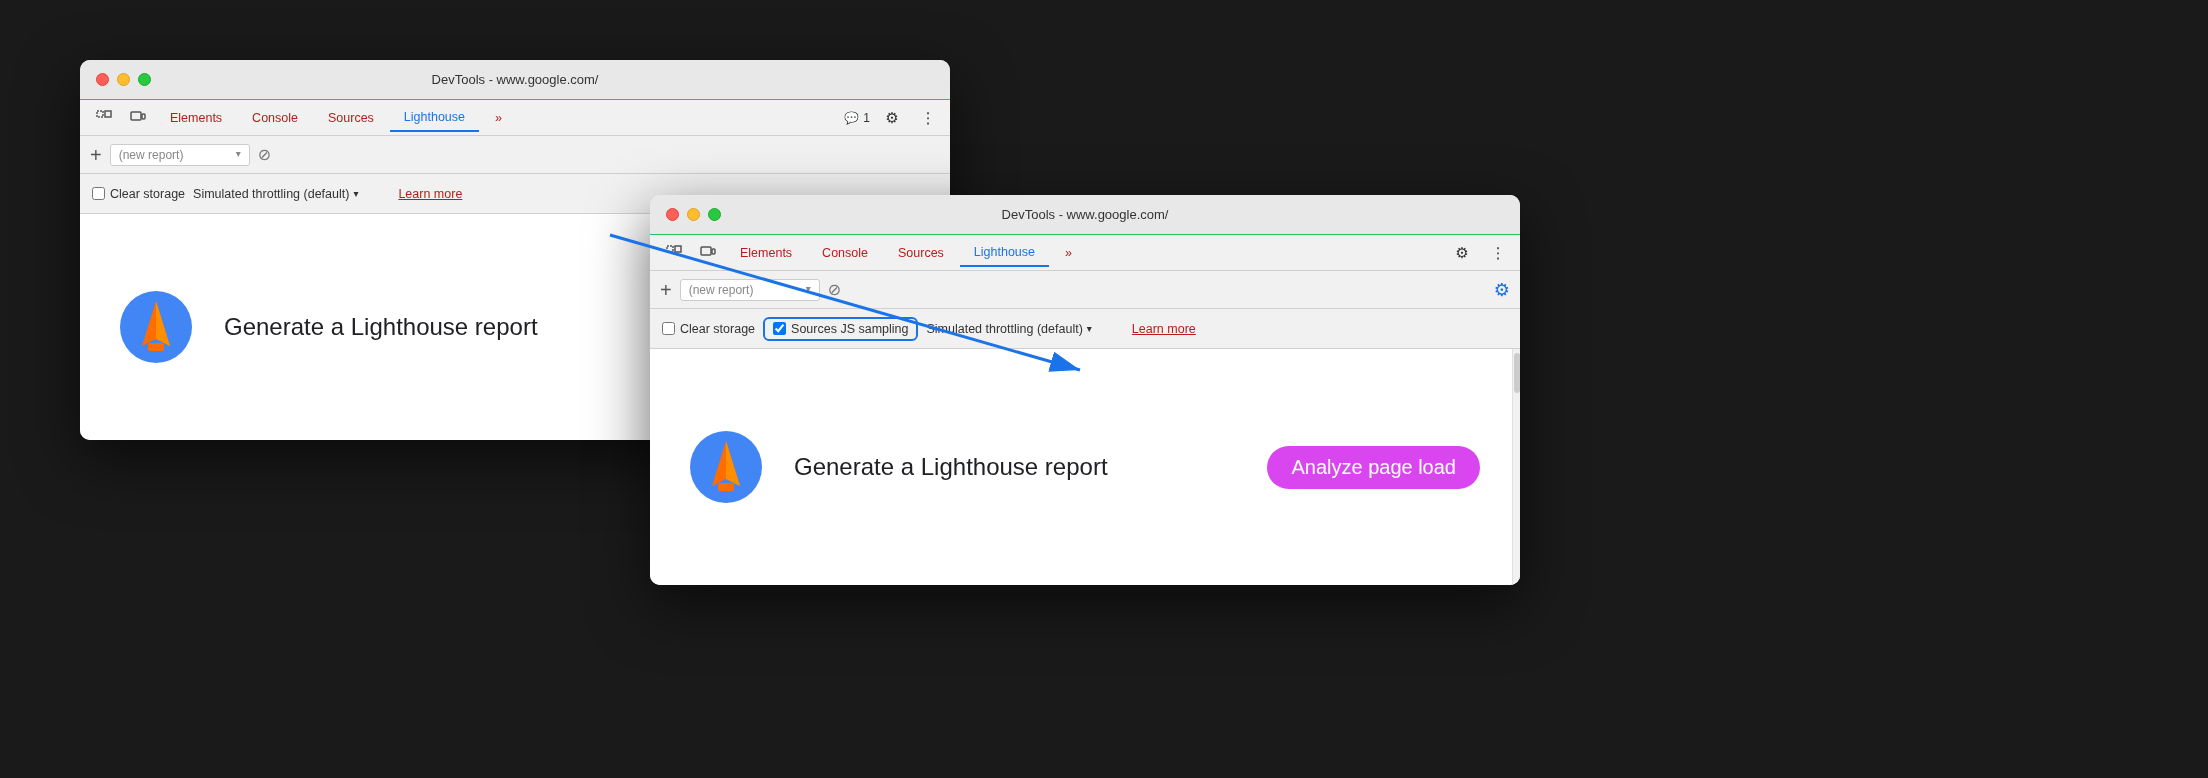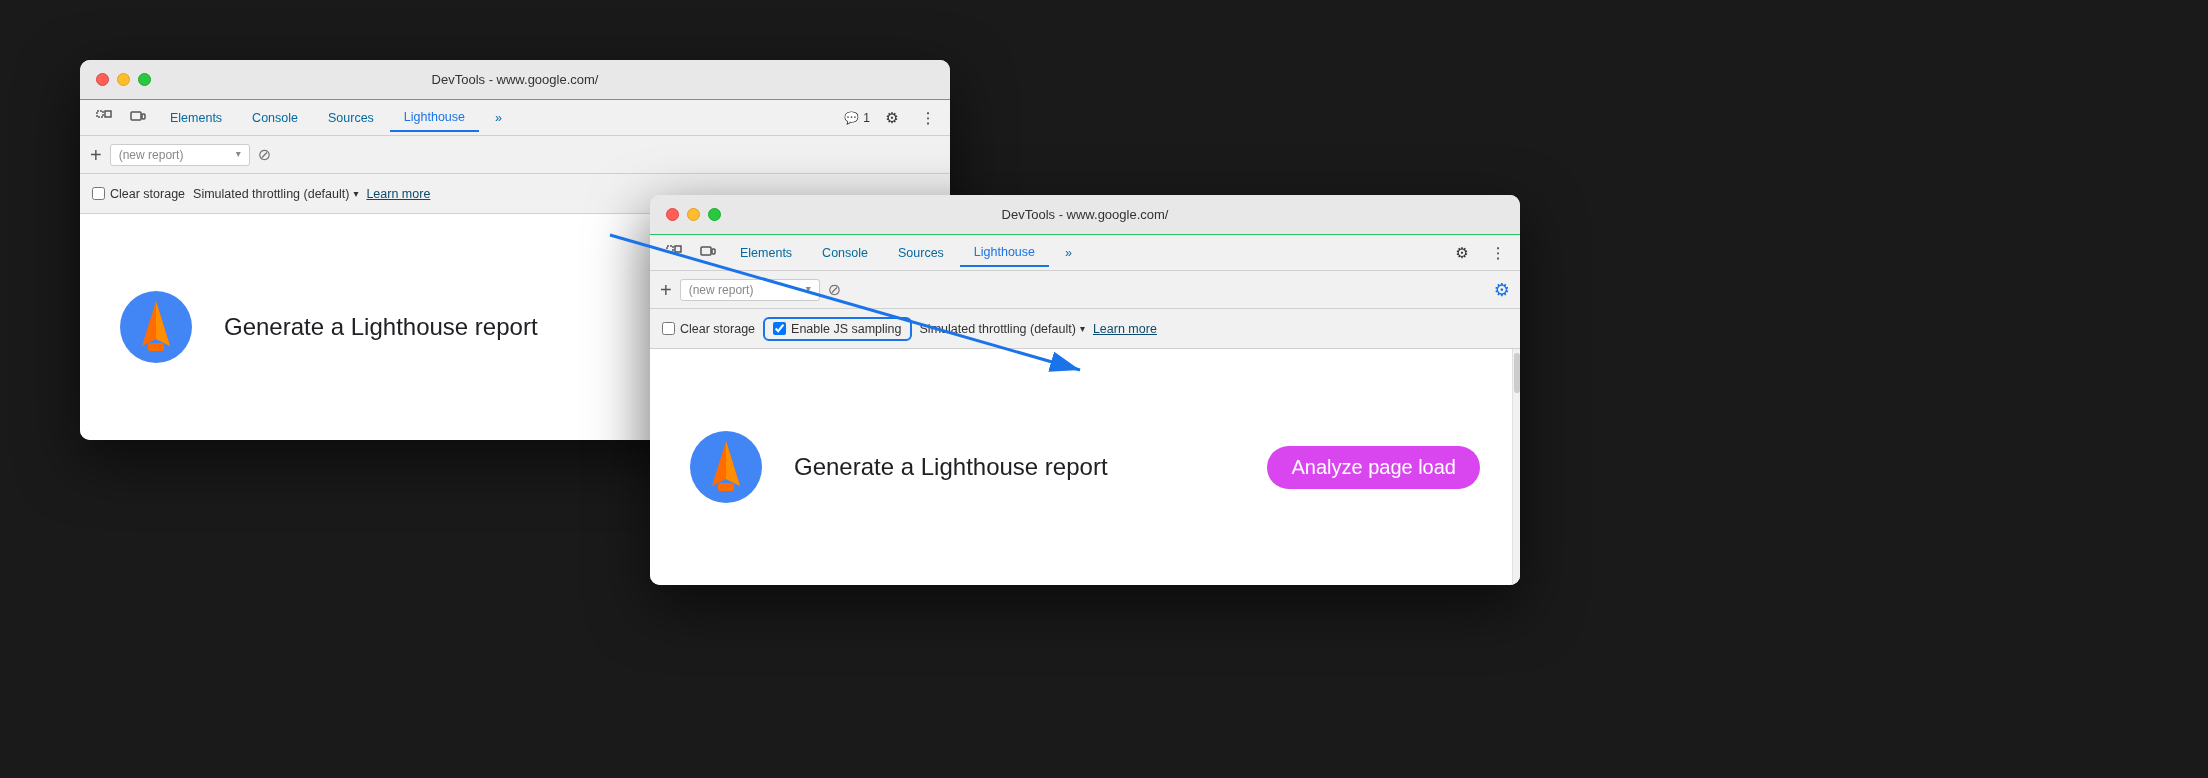--- a/index.html
+++ b/index.html
@@ -79,21 +79,21 @@
       display: flex;
       align-items: center;
       padding: 0 8px;
       border-bottom: 1px solid #d0d0d0;
       gap: 2px;
     }
 
     .tab-item {
       padding: 6px 14px;
       font-size: 12.5px;
-      color: #0369a1;
+      color: #b91c1c;
       cursor: pointer;
       border-radius: 4px 4px 0 0;
       white-space: nowrap;
     }
 
     .tab-item.active {
       color: #1a73e8;
       border-bottom: 2px solid #1a73e8;
       font-weight: 500;
     }
@@ -213,24 +213,25 @@
     .throttle-text {
       font-size: 12.5px;
       color: #333;
     }
 
     .dropdown-arrow {
       font-size: 10px;
     }
 
     .learn-more-link {
-      color: #0c4a6e;
+      color: #b91c1c;
       text-decoration: underline;
       cursor: pointer;
       font-size: 12.5px;
+      margin-left: 32px;
     }
 
     
     .js-sampling-highlight {
       border: 2.5px solid #1a73e8;
       border-radius: 6px;
       padding: 3px 8px;
       display: flex;
       align-items: center;
       gap: 5px;
@@ -436,21 +437,21 @@
     <span class="gear-blue">⚙</span>
   </div>
 
   <div class="options-bar">
     <label class="checkbox-label">
       <input type="checkbox" style="">
       <span>Clear storage</span>
     </label>
     <div class="js-sampling-highlight">
       <input type="checkbox" checked="" style="">
-      <span>Enable JS sampling</span>
+      <span>Sources JS sampling</span>
     </div>
     <div class="throttle-dropdown">
       <span class="throttle-text">Simulated throttling (default)</span>
       <span class="dropdown-arrow">▾</span>
     </div>
     <span class="learn-more-link">Learn more</span>
   </div>
 
   <div class="main-content" style="position:relative;">
 

